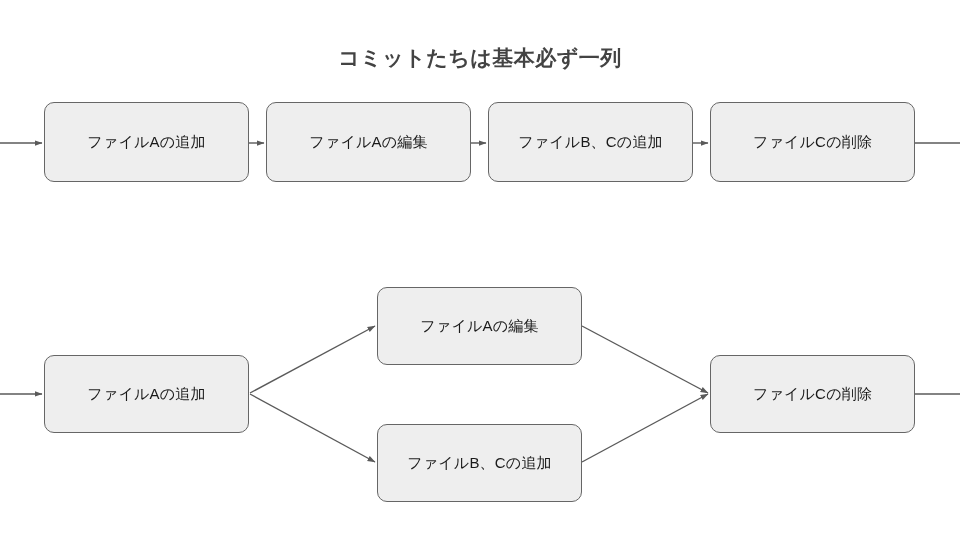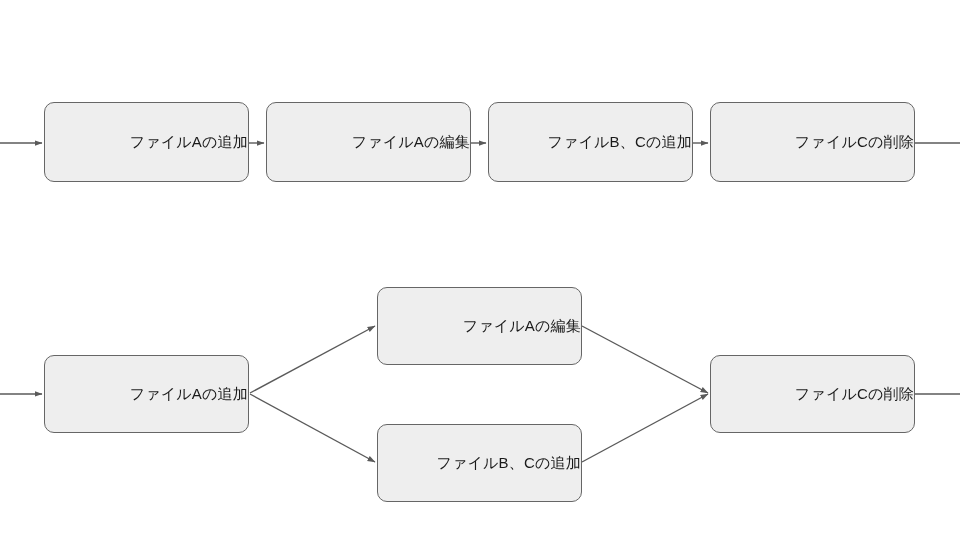--- a/index.html
+++ b/index.html
@@ -35,21 +35,21 @@
   #title-2 { top: 229px; }
 
   .node {
     position: absolute;
     box-sizing: border-box;
     background: #eeeeee;
     border: 1.3px solid #666666;
     border-radius: 10px;
     display: flex;
     align-items: center;
-    justify-content: flex-end;
+    justify-content: center;
     color: #1a1a1a;
     font-size: 15px;
     letter-spacing: 0.2px;
     white-space: nowrap;
   }
   .node span { pointer-events: none; }
 
   
   #n1-1 { left: 44px;  top: 102px; width: 205px; height: 80px; }
   #n1-2 { left: 266px; top: 102px; width: 205px; height: 80px; }
@@ -74,20 +74,21 @@
     stroke: #5a5a5a;
     stroke-width: 1.4;
     fill: none;
   }
 </style>
 </head>
 <body>
 
 <div id="canvas">
 
+  <div class="section-title" id="title-1">コミットたちは基本必ず一列</div>
 
   <svg id="edges-top">
     <defs>
       <marker id="arrow-top" markerWidth="9" markerHeight="9" refX="7.5" refY="3.2" orient="auto" markerUnits="userSpaceOnUse">
         <path d="M0,0.4 L8,3.2 L0,6 z" fill="#5a5a5a"></path>
       </marker>
     </defs>
 
     <line class="edge-line" x1="0" y1="143" x2="42" y2="143" marker-end="url(#arrow-top)"></line>
 

